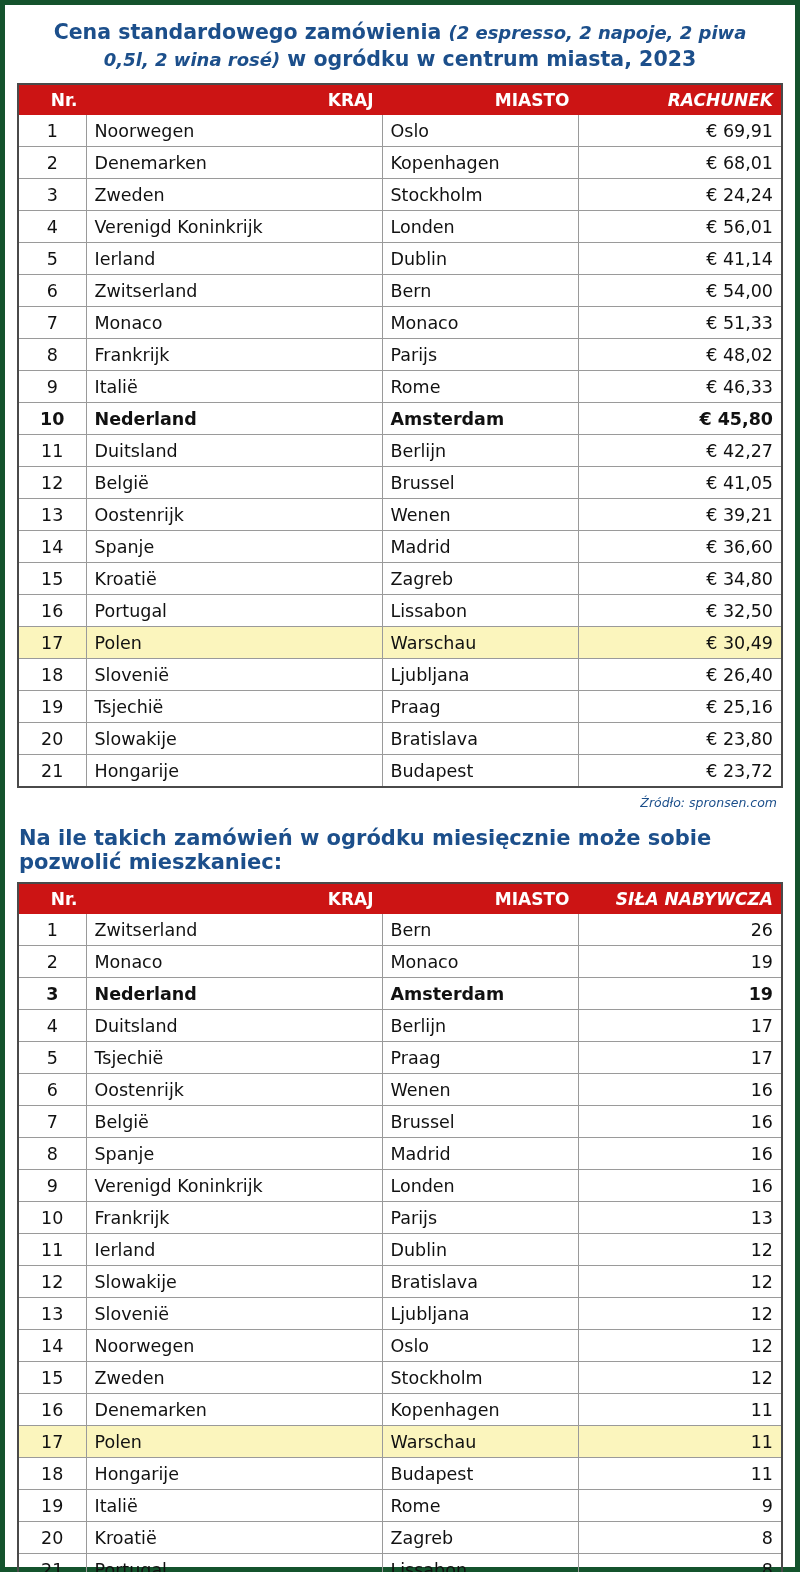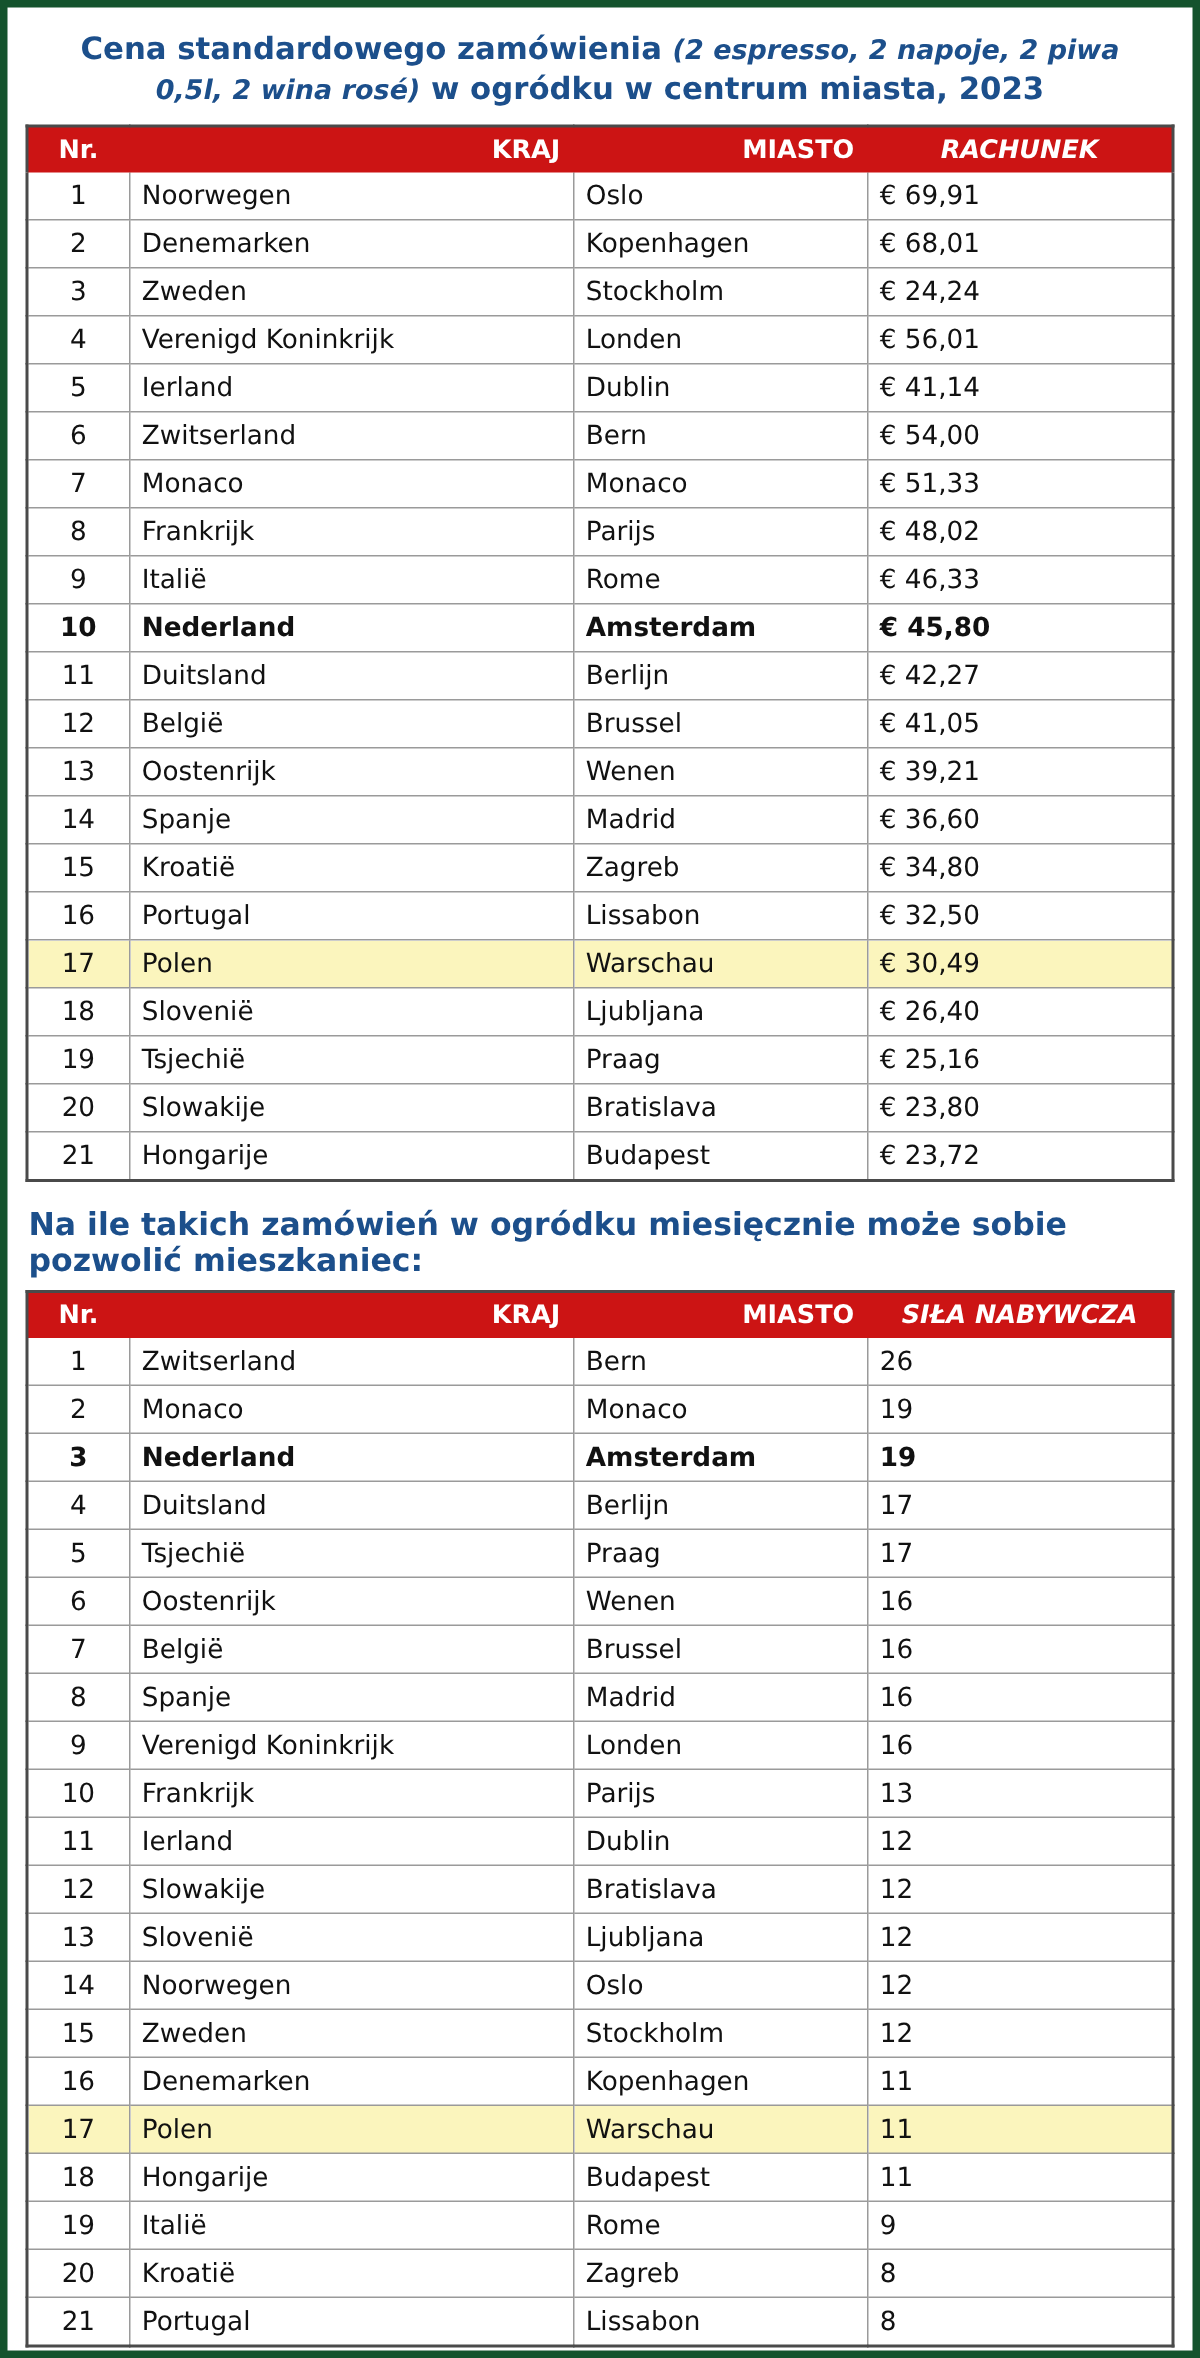--- a/index.html
+++ b/index.html
@@ -45,21 +45,20 @@
   thead th {
     background: #cc1414;
     color: #ffffff;
     font-size: 17px;
     font-weight: bold;
     padding: 5px 8px;
     border-right: 1px solid #cc1414;
     text-align: right;
   }
   thead th.c {
-    text-align: center;
   }
   thead th:last-child {
     border-right: none;
     font-style: italic;
   }
   tbody td {
     font-size: 17.5px;
     color: #111111;
     padding: 3px 8px;
     border-bottom: 1px solid #9a9a9a;
@@ -71,21 +70,21 @@
   tbody tr:last-child td {
     border-bottom: none;
   }
   tbody td:last-child {
     border-right: none;
   }
   td.num {
     text-align: center;
   }
   td.val {
-    text-align: left;
+    text-align: right;
   }
   tr.hl td {
     background: #fbf5bd;
   }
   tr.bold td {
     font-weight: bold;
   }
   .source {
     text-align: right;
     font-size: 12.5px;
@@ -252,20 +251,21 @@
         </tr>
         <tr>
           <td class="num">21</td>
           <td>Hongarije</td>
           <td>Budapest</td>
           <td class="val">€ 23,72</td>
         </tr>
       </tbody>
   </table>
 
+  <div class="source">Źródło: spronsen.com</div>
 
   <div class="subtitle">Na ile takich zamówień w ogródku miesięcznie może sobie pozwolić mieszkaniec:</div>
 
   <table class="tbl">
     <colgroup>
       <col class="c-nr">
         <col class="c-country">
         <col class="c-city">
         <col class="c-val">
     </colgroup>

